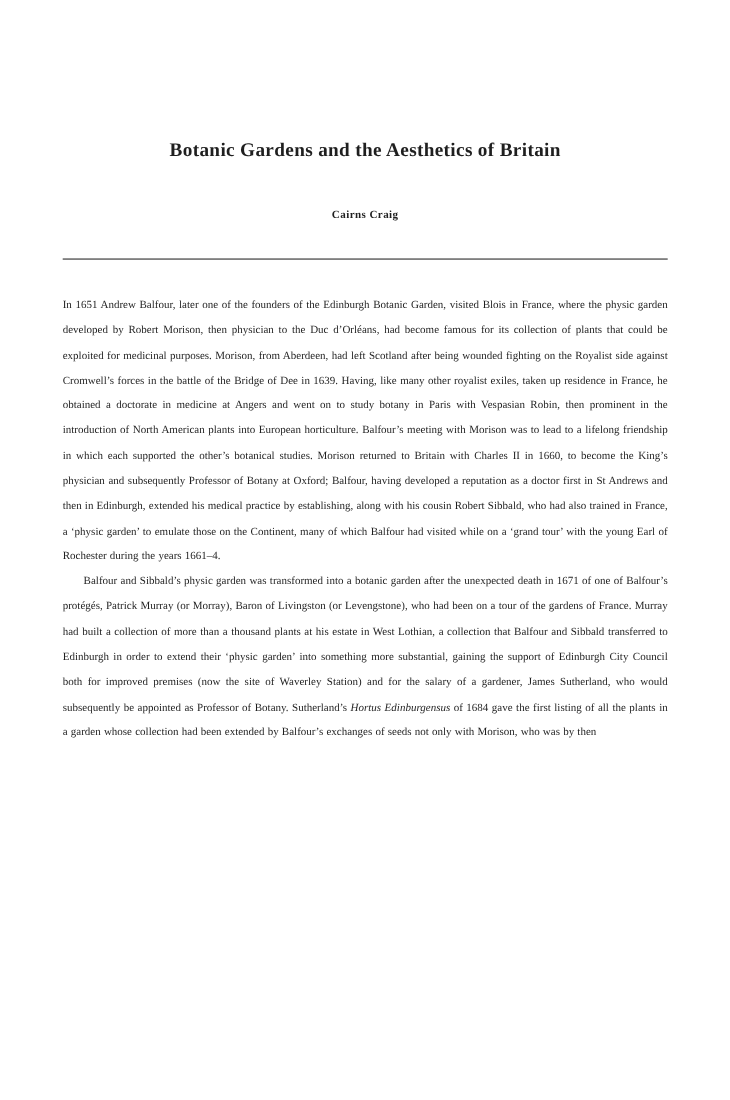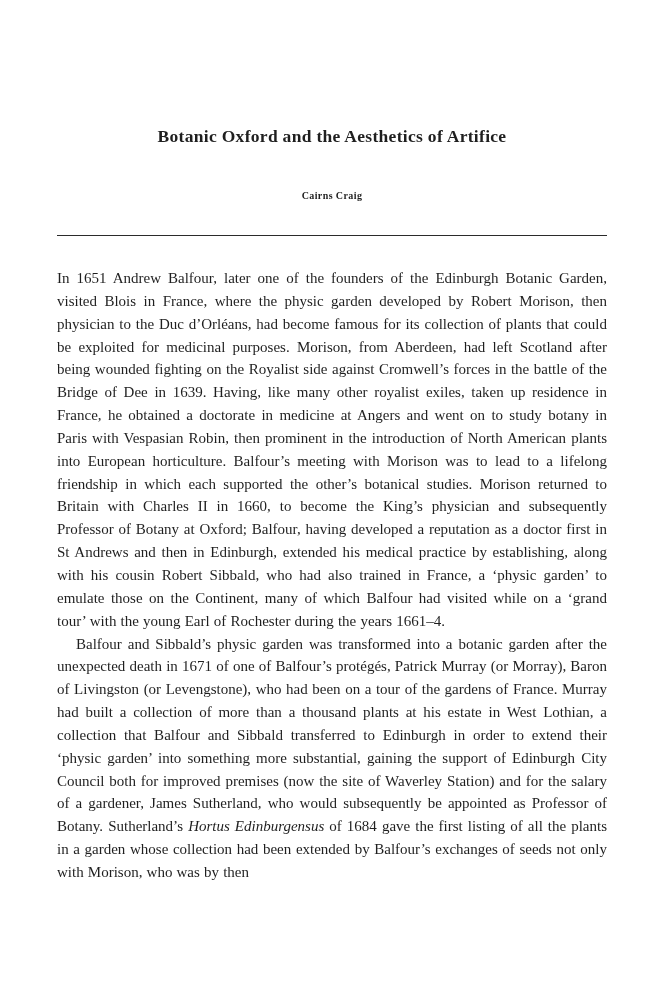--- a/index.html
+++ b/index.html
@@ -37,39 +37,39 @@
     margin: 0 0 34px 0;
     letter-spacing: 0.4px;
   }
   hr.rule {
     border: none;
     border-top: 1.4px solid #2b2b2b;
     margin: 0 0 31px 0;
     width: 100%;
   }
   p.body-text {
-    font-size: 15px;
+    font-size: 10px;
     line-height: 22.85px;
     text-align: justify;
     margin: 0;
     word-spacing: 0.4px;
   }
   p.indented {
     text-indent: 19px;
   }
   em.book-title {
     font-style: italic;
   }
 </style>
 </head>
 <body>
 
 <div class="page">
 
-  <h1 class="chapter-title">Botanic Oxford and the Aesthetics of Artifice</h1>
+  <h1 class="chapter-title">Botanic Gardens and the Aesthetics of Britain</h1>
 
   <div class="author">Cairns Craig</div>
 
   <hr class="rule">
 
   <p class="body-text">In 1651 Andrew Balfour, later one of the founders of the Edinburgh Botanic Garden, visited Blois in France, where the physic garden developed by Robert Morison, then physician to the Duc d’Orléans, had become famous for its collection of plants that could be exploited for medicinal purposes. Morison, from Aberdeen, had left Scotland after being wounded fighting on the Royalist side against Cromwell’s forces in the battle of the Bridge of Dee in 1639. Having, like many other royalist exiles, taken up residence in France, he obtained a doctorate in medicine at Angers and went on to study botany in Paris with Vespasian Robin, then prominent in the introduction of North American plants into European horticulture. Balfour’s meeting with Morison was to lead to a lifelong friendship in which each supported the other’s botanical studies. Morison returned to Britain with Charles II in 1660, to become the King’s physician and subsequently Professor of Botany at Oxford; Balfour, having developed a reputation as a doctor first in St Andrews and then in Edinburgh, extended his medical practice by establishing, along with his cousin Robert Sibbald, who had also trained in France, a ‘physic garden’ to emulate those on the Continent, many of which Balfour had visited while on a ‘grand tour’ with the young Earl of Rochester during the years 1661–4.</p>
 
   <p class="body-text indented"><span>Balfour and Sibbald’s physic garden was transformed into a botanic garden after the unexpected death in 1671 of one of Balfour’s protégés, Patrick Murray (or Morray), Baron of Livingston (or Levengstone), who had been on a tour of the gardens of France. Murray had built a collection of more than a thousand plants at his estate in West Lothian, a collection that Balfour and Sibbald transferred to Edinburgh in order to extend their ‘physic garden’ into something more substantial, gaining the support of Edinburgh City Council both for improved premises (now the site of Waverley Station) and for the salary of a gardener, James Sutherland, who would subsequently be appointed as Professor of Botany. Sutherland’s </span><em class="book-title">Hortus Edinburgensus</em><span> of 1684 gave the first listing of all the plants in a garden whose collection had been extended by Balfour’s exchanges of seeds not only with Morison, who was by then</span></p>
 
 </div>

